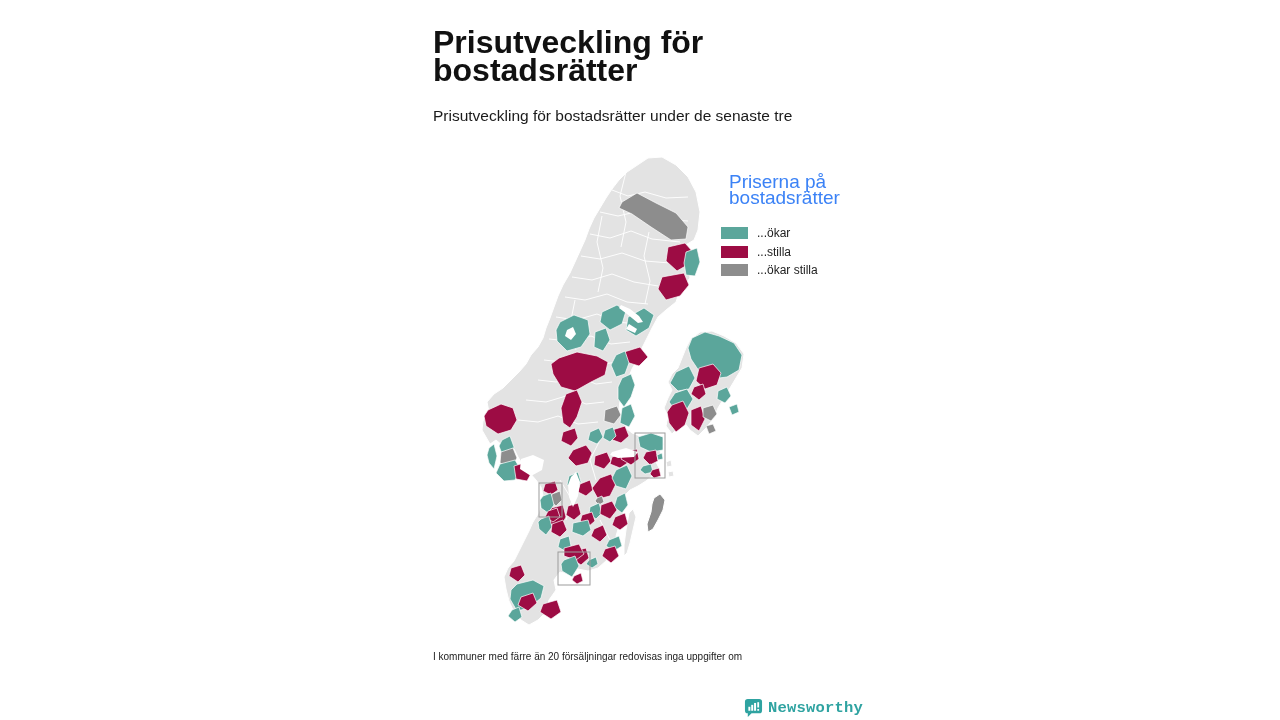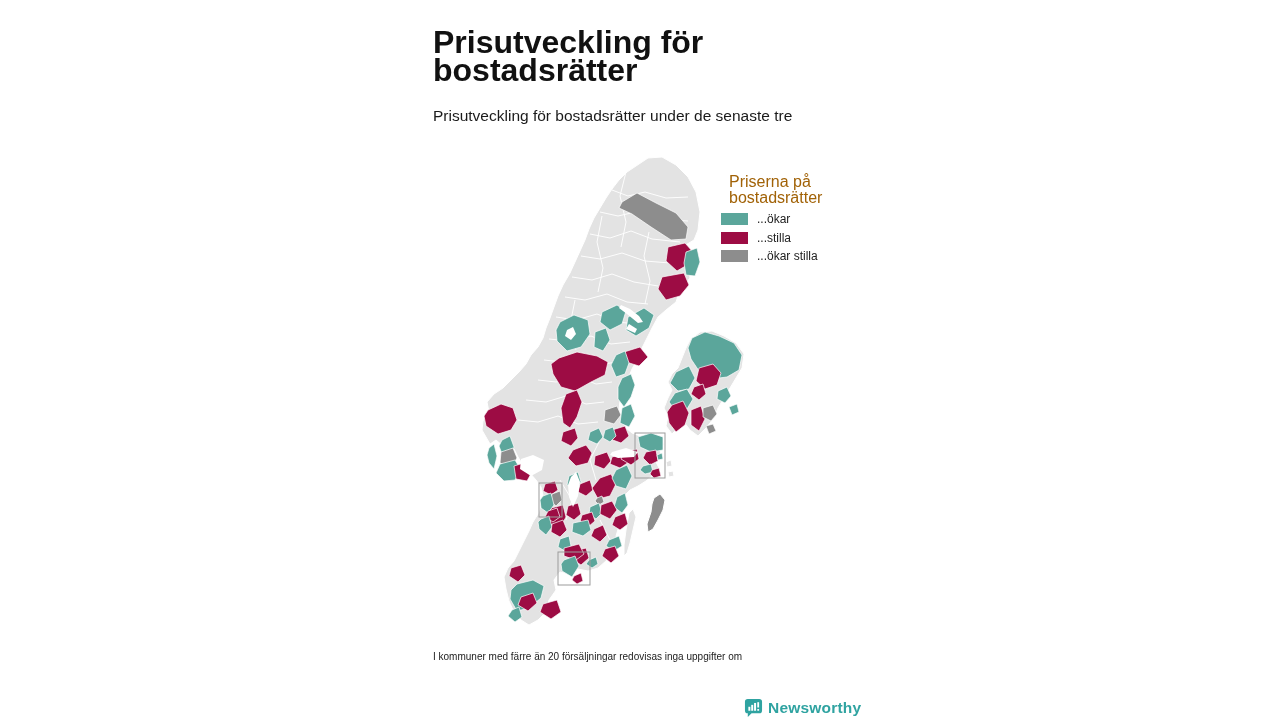--- a/index.html
+++ b/index.html
@@ -4,23 +4,23 @@
 <style>
   html,body{margin:0;padding:0;background:#fff;}
   .page{position:relative;width:1280px;height:720px;background:#ffffff;overflow:hidden;
         font-family:"Liberation Sans",sans-serif;color:#1a1a1a;}
   .title{position:absolute;left:433px;top:11px;width:400px;font-size:32px;font-weight:700;
          line-height:28px;color:#111;margin-top:17px;}
   .subtitle{position:absolute;left:433px;top:81px;width:410px;font-size:15.5px;line-height:21px;color:#1a1a1a;margin-top:24px;}
   .subtitle span{display:block;}
   #mapsvg{position:absolute;left:0;top:0;}
   .legend{position:absolute;left:729px;top:174px;width:120px;}
-  .legend-title{font-size:16px;line-height:16px;color:#a16207;}
+  .legend-title{font-size:19px;line-height:16px;color:#3b82f6;}
   .legend-title span{display:block;}
-  .legend-items{margin-top:7px;}
+  .legend-items{margin-top:21px;}
   .legend-row{display:flex;align-items:center;height:12px;margin-bottom:6.5px;margin-left:-8px;}
   .swatch{width:27px;height:12px;margin-right:9px;flex:0 0 auto;}
   .legend-label{font-size:12px;color:#222;white-space:nowrap;}
   .footnote{position:absolute;left:433px;top:650px;width:420px;font-size:10px;line-height:13px;color:#222;}
   .footnote span{display:block;}
   .logo{position:absolute;left:744px;top:698px;display:flex;align-items:center;gap:5px;}
   .logo-text{font-size:15.5px;font-weight:700;letter-spacing:0.2px;}
 </style>
 </head>
 <body>
@@ -176,16 +176,16 @@
 
   <div class="logo">
     <svg width="19" height="20" viewBox="0 0 20 21">
       <path id="logo-bubble" d="M4,1 h12 a3,3 0 0 1 3,3 v9 a3,3 0 0 1 -3,3 h-8 l-4,4 v-4 a3,3 0 0 1 -3,-3 v-9 a3,3 0 0 1 3,-3 z" fill="#2fa3a1"></path>
       <rect x="4.6" y="9.2" width="2.1" height="4.2" fill="#ffffff"></rect>
       <rect x="7.6" y="7.2" width="2.1" height="6.2" fill="#ffffff"></rect>
       <rect x="10.6" y="5.2" width="2.1" height="8.2" fill="#ffffff"></rect>
       <rect x="14.0" y="4.4" width="1.9" height="5.6" fill="#ffffff"></rect>
       <rect x="14.0" y="11.5" width="1.9" height="1.9" fill="#ffffff"></rect>
     </svg>
-    <span class="logo-text" id="logo-text" style="color: rgb(47, 163, 161);">Newsworthy</span>
+    <span class="logo-text" id="logo-text" style="color: rgb(47, 163, 161); font-family: Liberation Mono, monospace;">Newsworthy</span>
   </div>
 
 </div>
 
 </body></html>

